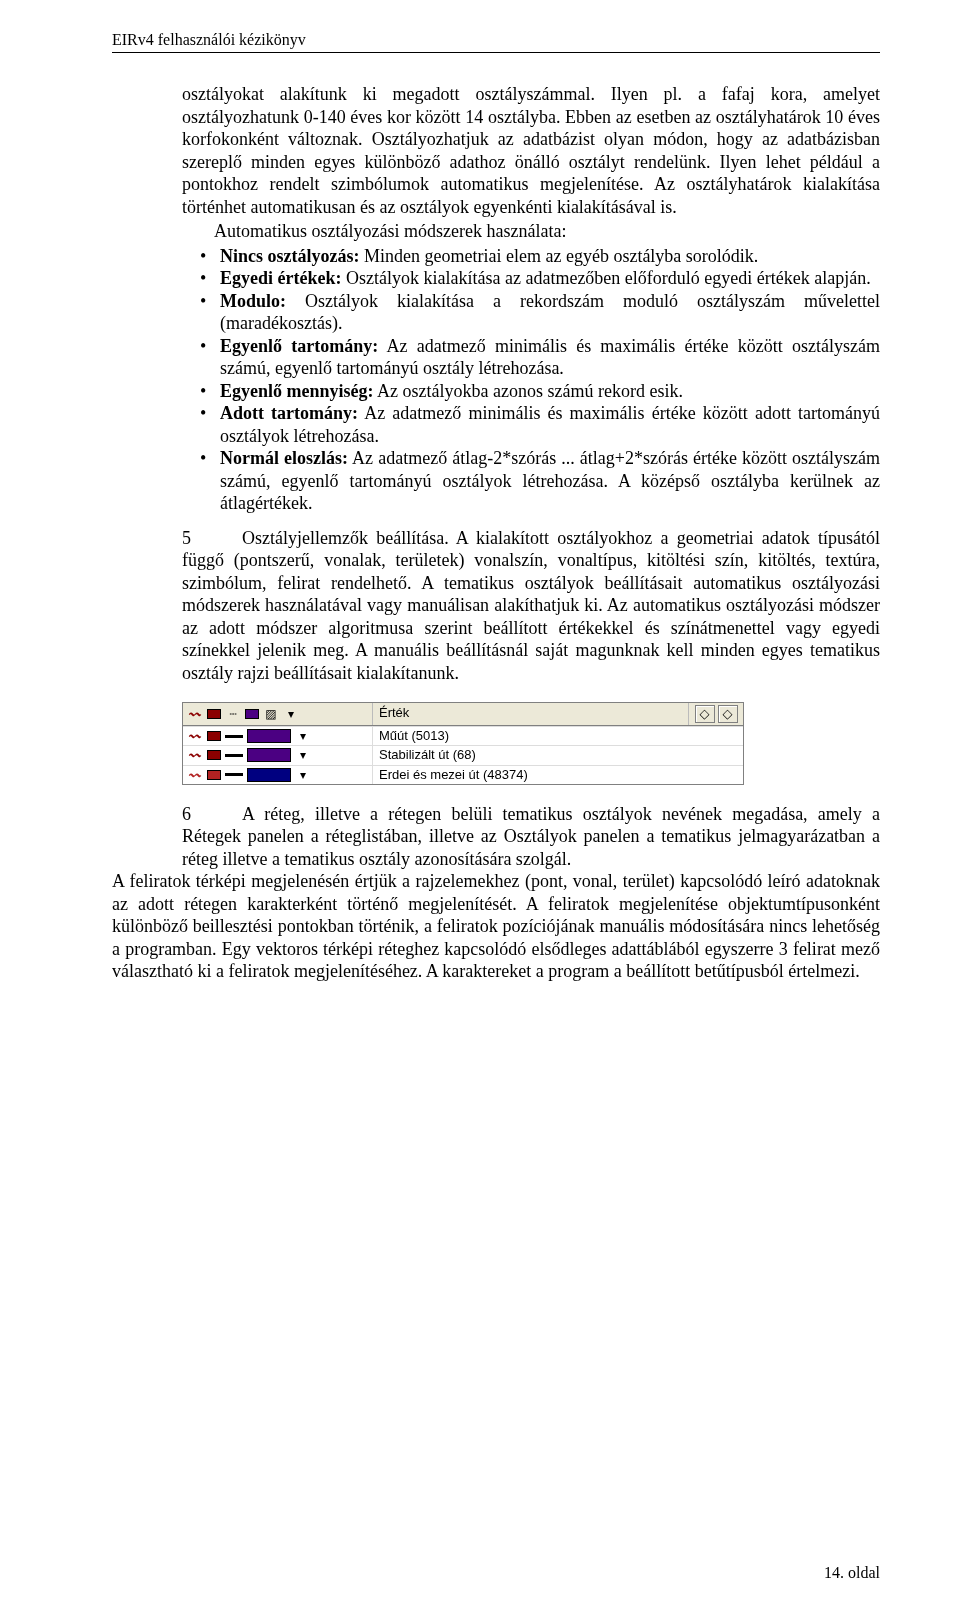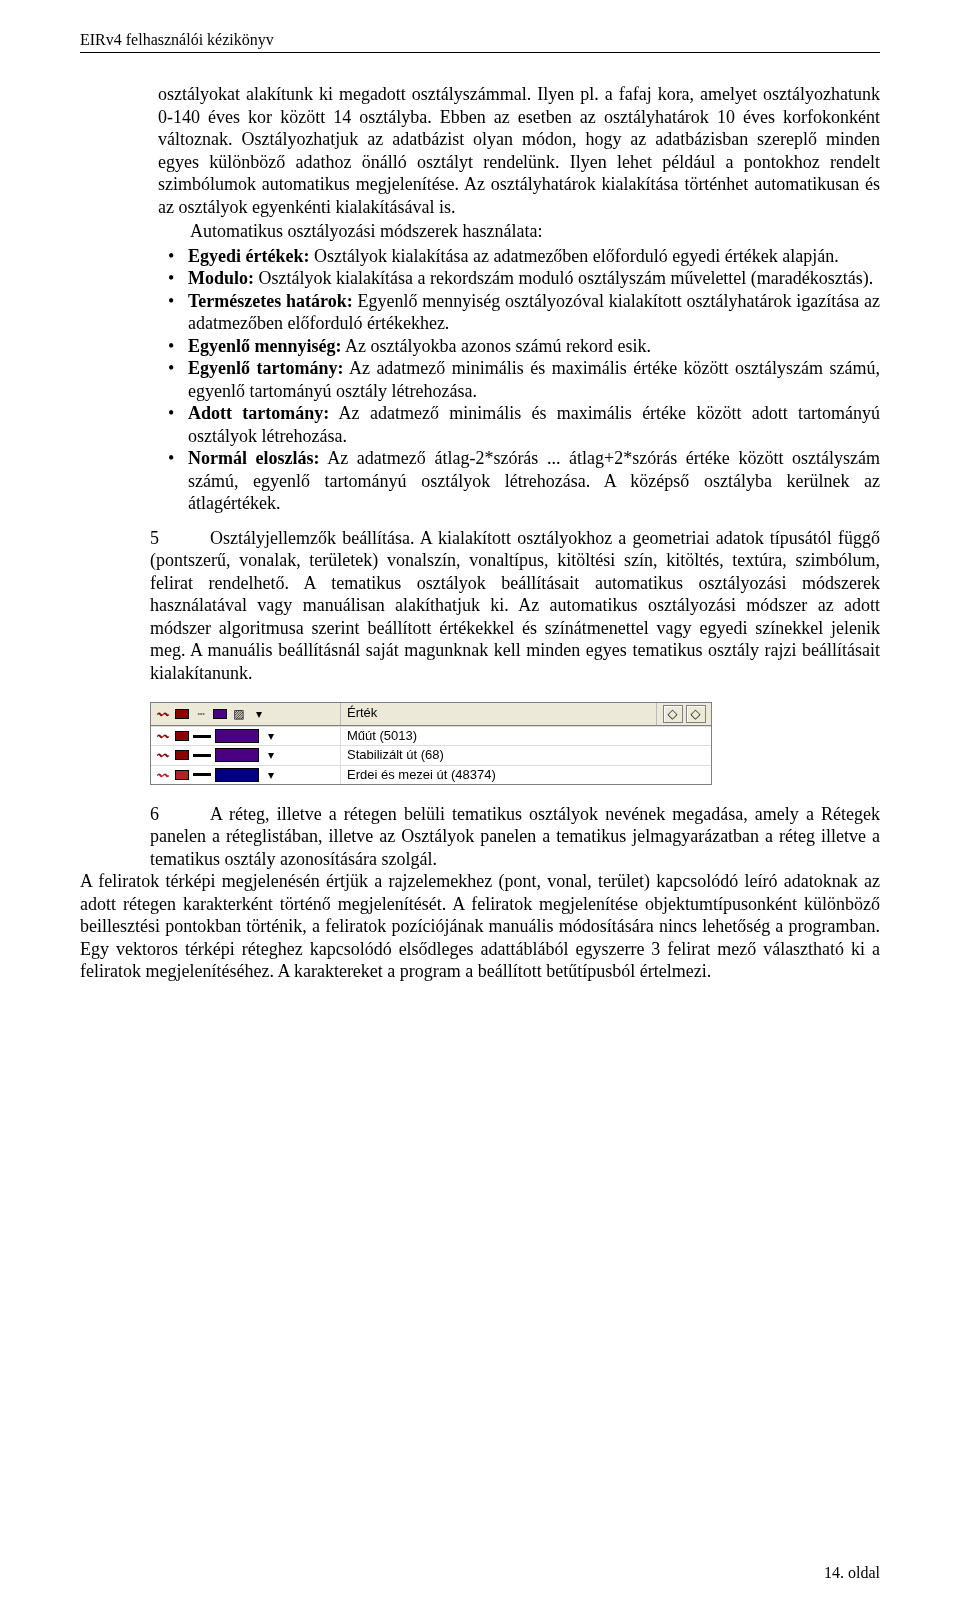--- a/index.html
+++ b/index.html
@@ -8,36 +8,36 @@
     background: #fff;
     font-family: "Times New Roman", Times, serif;
     color: #000;
     width: 960px;
   }
   .page {
     width: 960px;
     min-height: 1613px;
     position: relative;
     box-sizing: border-box;
-    padding: 30px 80px 60px 80px;
+    padding: 30px 80px 60px 112px;
     font-size: 18px;
     line-height: 1.25;
   }
   .header {
     font-size: 16px;
     border-bottom: 1px solid #000;
     padding-bottom: 2px;
     margin-bottom: 30px;
   }
   .content {
     margin-left: 70px;
     text-align: justify;
   }
   .content p {
-    margin: 0 0 2px 8px;
+    margin: 0 0 2px 0;
   }
   .indent-first {
     text-indent: 32px;
   }
   ul.bullets {
     list-style: none;
     padding: 0;
     margin: 0 0 8px 0;
   }
   ul.bullets li {
@@ -185,25 +185,25 @@
   <div class="header">
     <span>EIRv4 felhasználói kézikönyv</span>
   </div>
 
   <div class="content">
 
     <p>osztályokat alakítunk ki megadott osztályszámmal. Ilyen pl. a fafaj kora, amelyet osztályozhatunk 0-140 éves kor között 14 osztályba. Ebben az esetben az osztályhatárok 10 éves korfokonként változnak. Osztályozhatjuk az adatbázist olyan módon, hogy az adatbázisban szereplő minden egyes különböző adathoz önálló osztályt rendelünk. Ilyen lehet például a pontokhoz rendelt szimbólumok automatikus megjelenítése. Az osztályhatárok kialakítása történhet automatikusan és az osztályok egyenkénti kialakításával is.</p>
     <p class="indent-first">Automatikus osztályozási módszerek használata:</p>
 
     <ul class="bullets">
+      <li><span class="b">Nincs osztályozás:</span><span> Minden geometriai elem az egyéb osztályba sorolódik.</span></li>
       <li><span class="b">Egyedi értékek:</span><span> Osztályok kialakítása az adatmezőben előforduló egyedi értékek alapján.</span></li>
       <li><span class="b">Modulo:</span><span> Osztályok kialakítása a rekordszám moduló osztályszám művelettel (maradékosztás).</span></li>
-      <li><span class="b">Természetes határok:</span><span> Egyenlő mennyiség osztályozóval kialakított osztályhatárok igazítása az adatmezőben előforduló értékekhez.</span></li>
+      <li><span class="b">Egyenlő tartomány:</span><span> Az adatmező minimális és maximális értéke között osztályszám számú, egyenlő tartományú osztály létrehozása.</span></li>
       <li><span class="b">Egyenlő mennyiség:</span><span> Az osztályokba azonos számú rekord esik.</span></li>
-      <li><span class="b">Egyenlő tartomány:</span><span> Az adatmező minimális és maximális értéke között osztályszám számú, egyenlő tartományú osztály létrehozása.</span></li>
       <li><span class="b">Adott tartomány:</span><span> Az adatmező minimális és maximális értéke között adott tartományú osztályok létrehozása.</span></li>
       <li><span class="b">Normál eloszlás:</span><span> Az adatmező átlag-2*szórás ... átlag+2*szórás értéke között osztályszám számú, egyenlő tartományú osztályok létrehozása. A középső osztályba kerülnek az átlagértékek.</span></li>
     </ul>
 
     <div class="num-para">
       <span class="num">5</span><span>Osztályjellemzők beállítása. A kialakított osztályokhoz a geometriai adatok típusától függő (pontszerű, vonalak, területek) vonalszín, vonaltípus, kitöltési szín, kitöltés, textúra, szimbólum, felirat rendelhető. A tematikus osztályok beállításait automatikus osztályozási módszerek használatával vagy manuálisan alakíthatjuk ki. Az automatikus osztályozási módszer az adott módszer algoritmusa szerint beállított értékekkel és színátmenettel vagy egyedi színekkel jelenik meg. A manuális beállításnál saját magunknak kell minden egyes tematikus osztály rajzi beállításait kialakítanunk.</span>
     </div>
 
     <div class="ui-box">
       <div class="ui-head">

